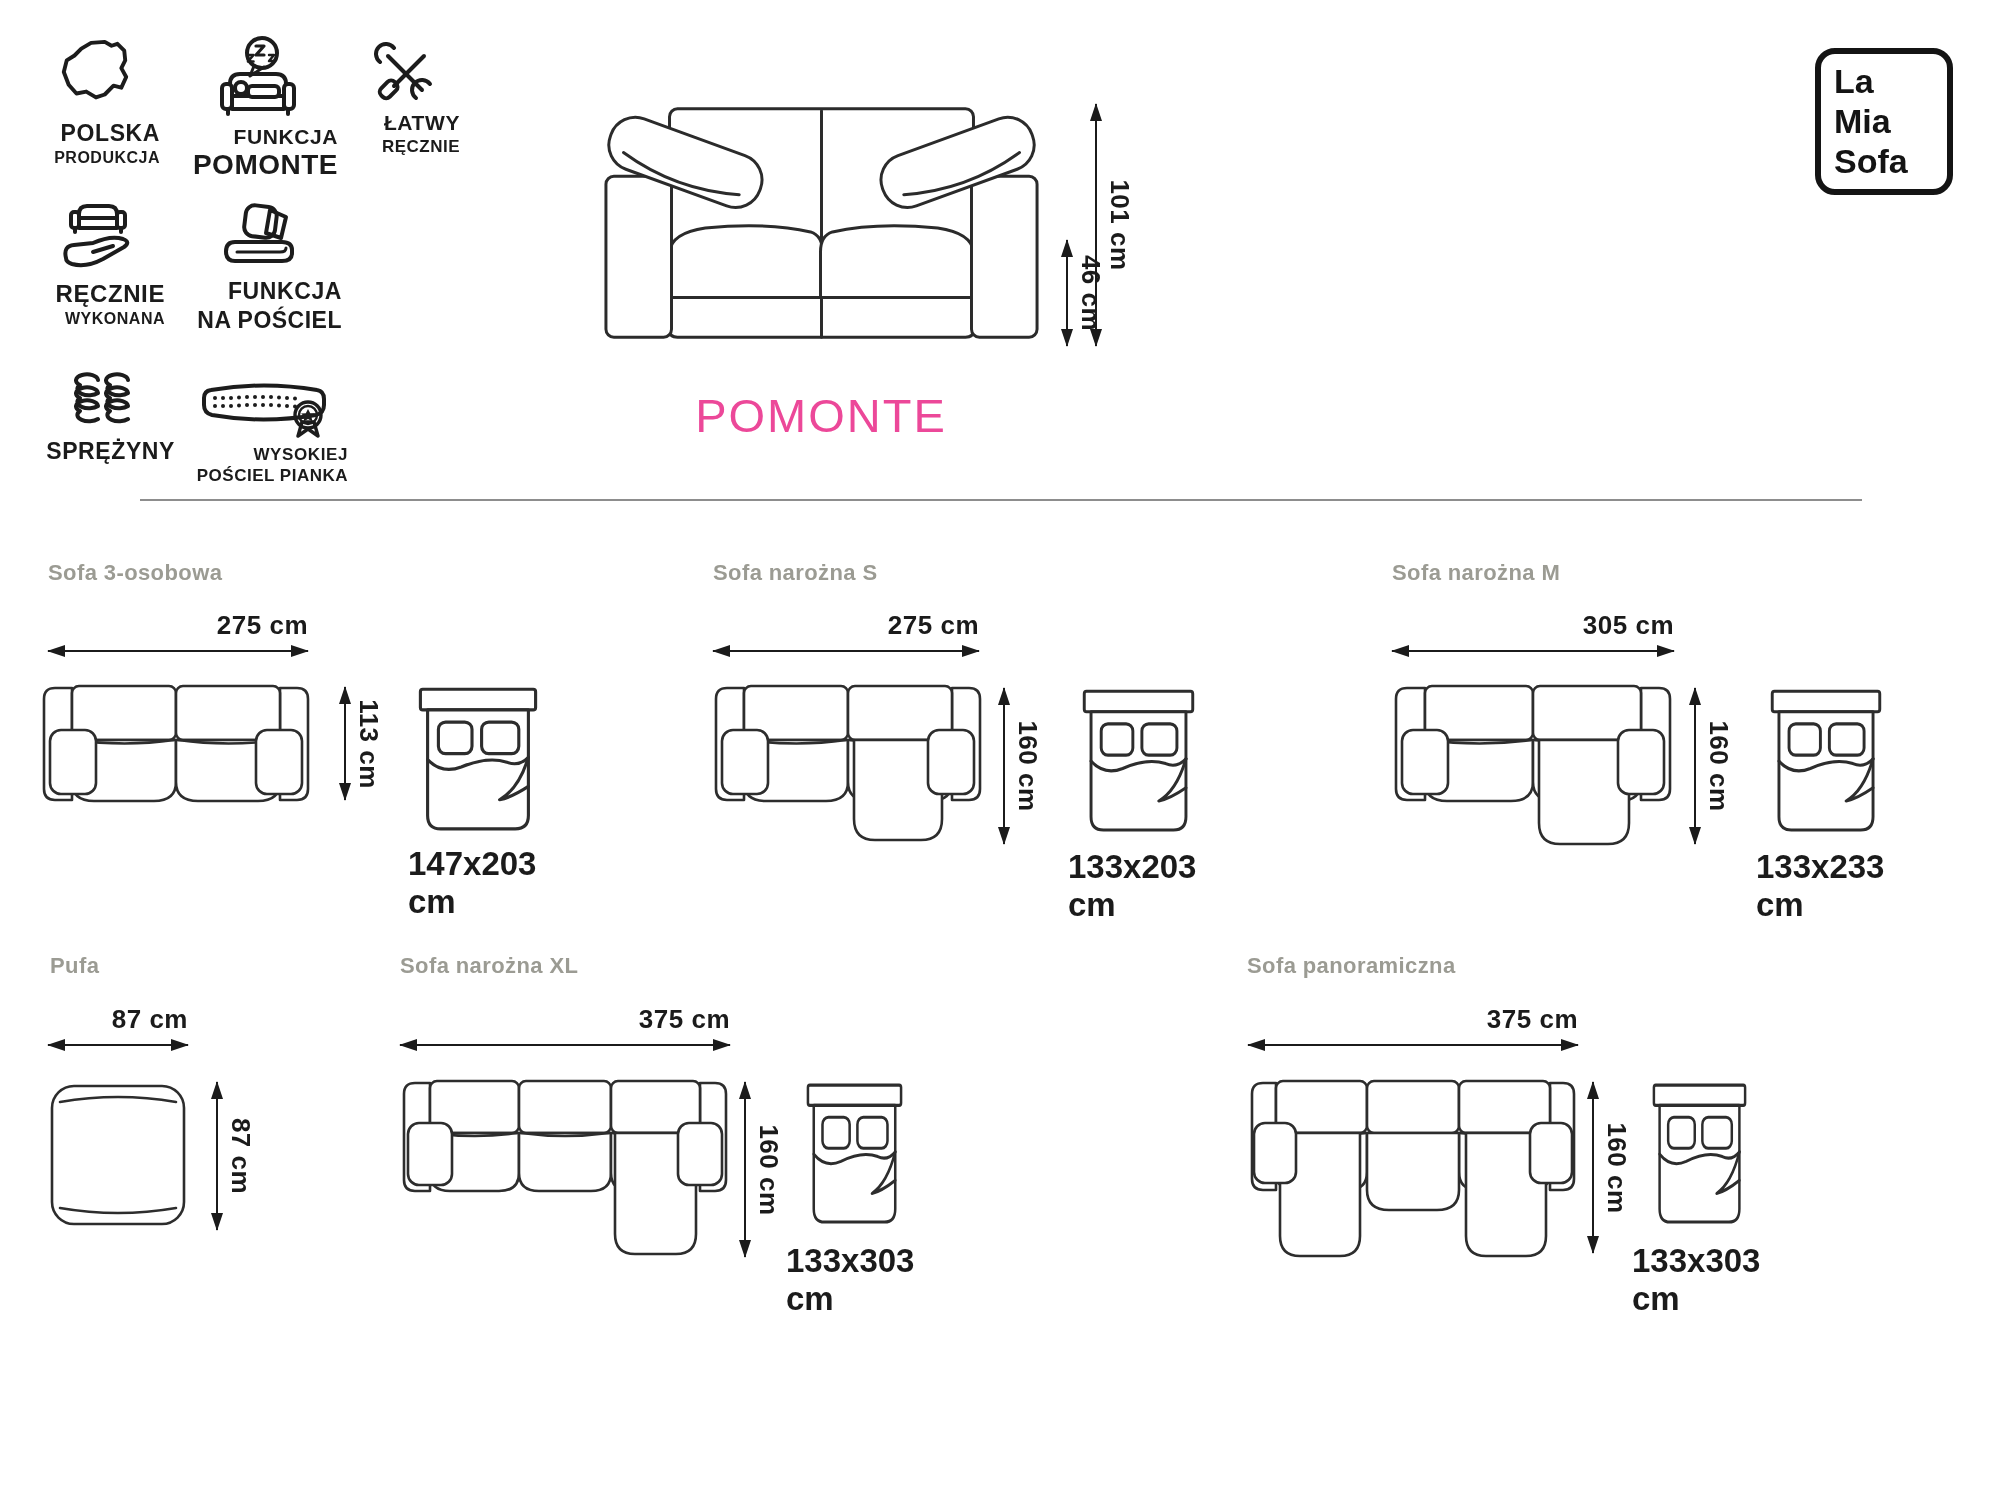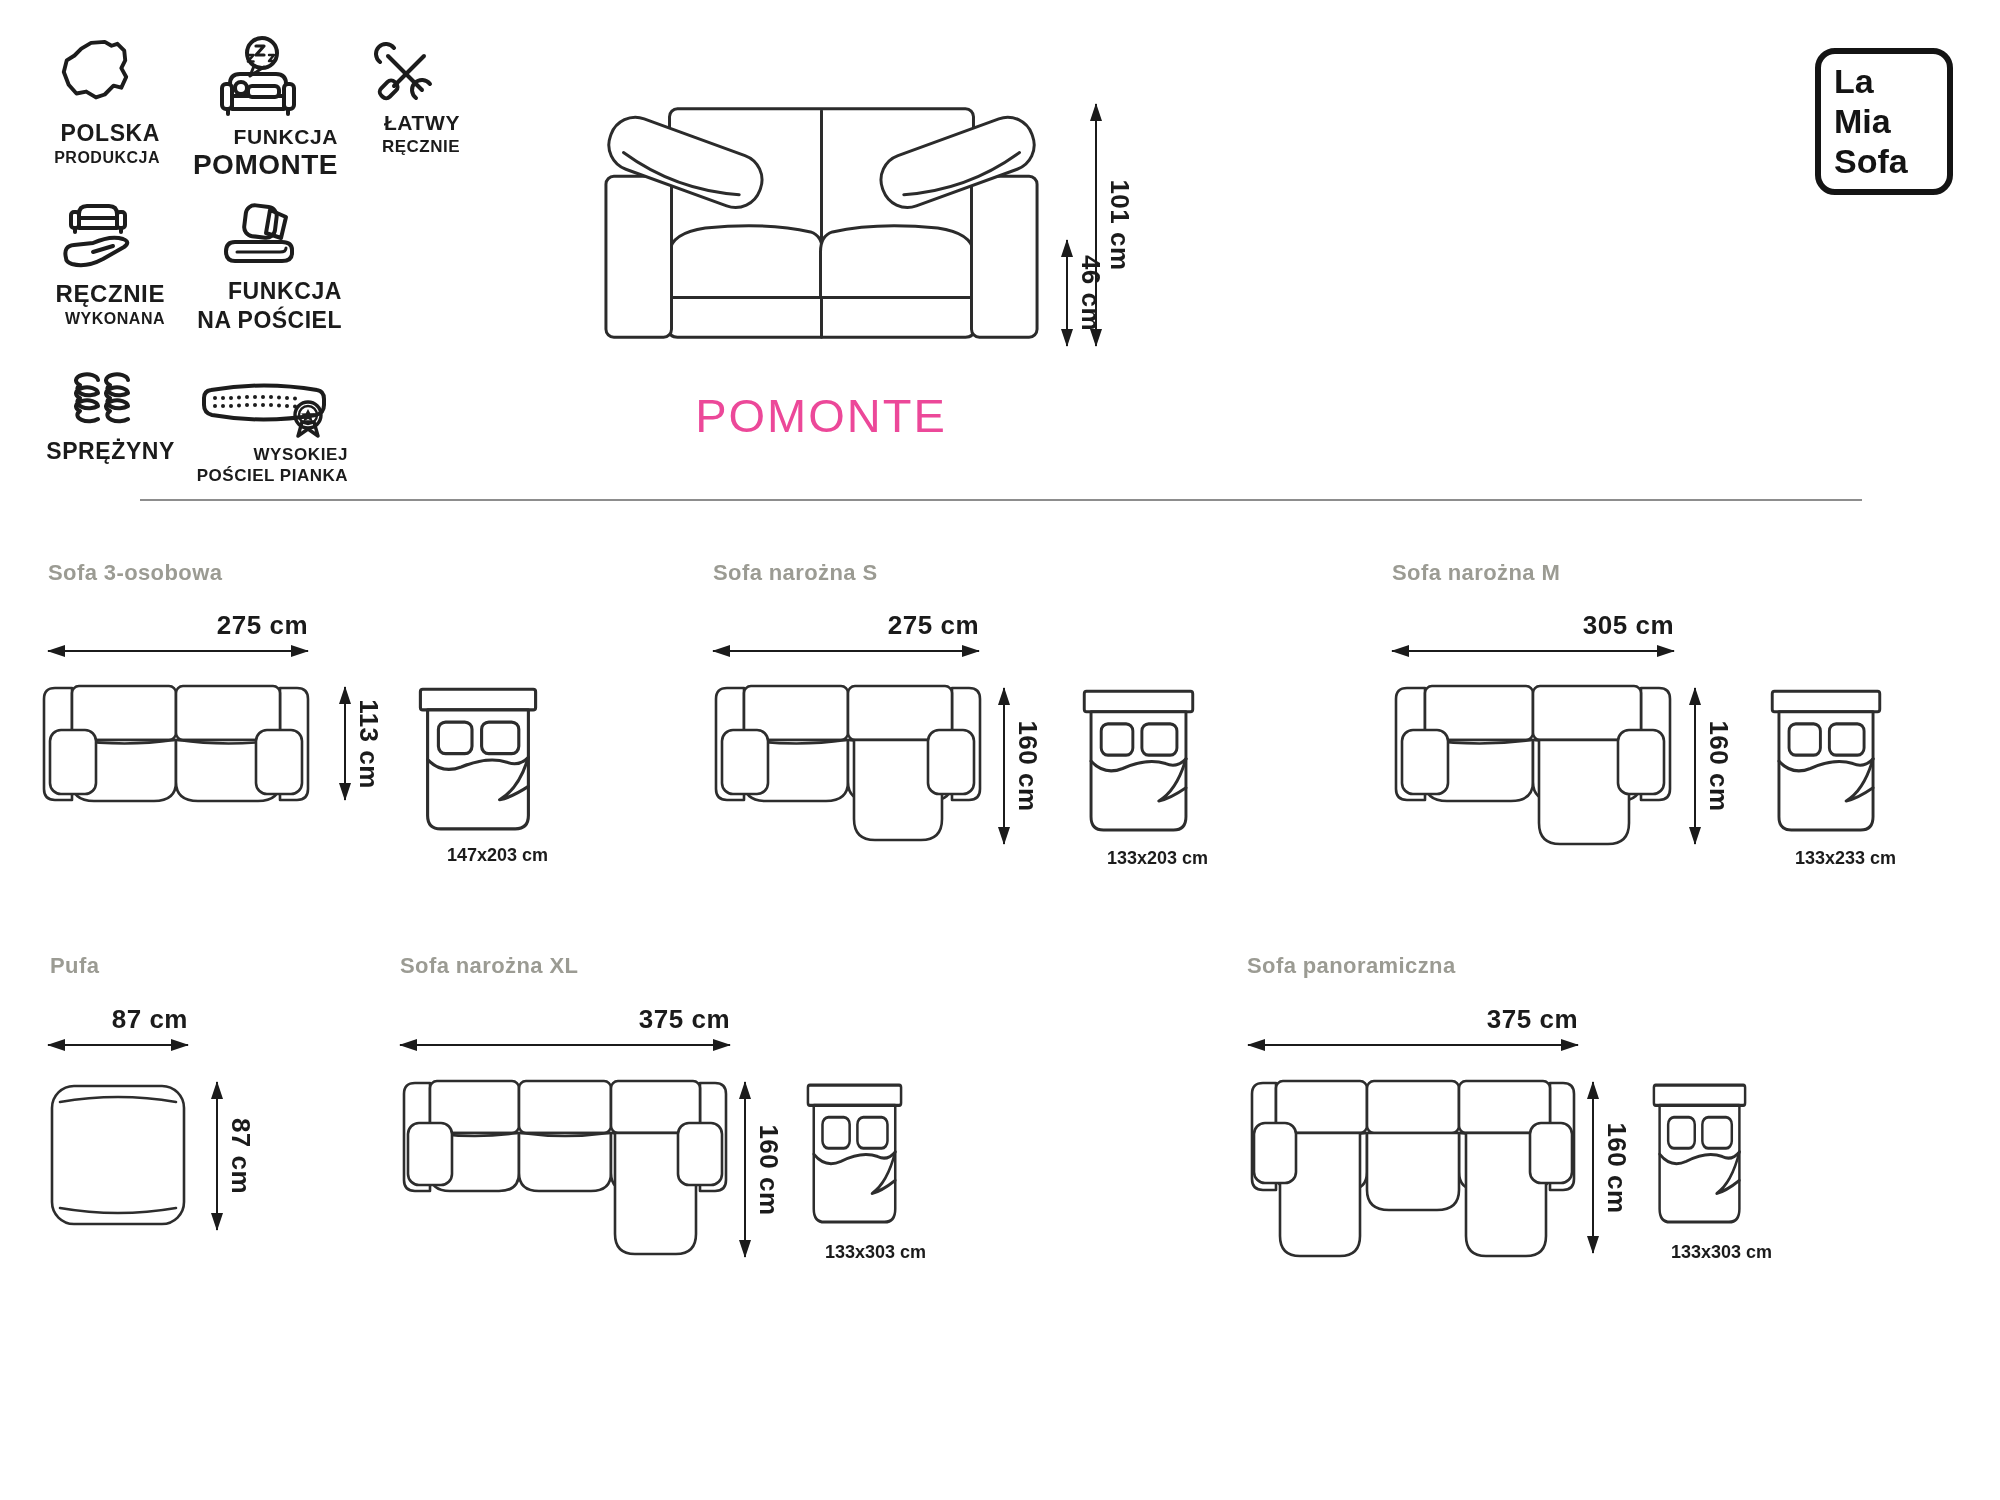--- a/index.html
+++ b/index.html
@@ -19,21 +19,21 @@
   .f-pojemnik .flabel{font-size:23px}.f-pojemnik .fsub{font-size:23px;font-weight:800}
   .f-sprezyny .flabel{font-size:23px}
   .f-pianka .flabel{font-size:17px}.f-pianka .fsub{font-size:17px}
   
   .pomonte{position:absolute;text-align:center;font-size:47px;font-weight:400;letter-spacing:2px;color:#ec4899}
   .logo{position:absolute;width:138px;height:147px;border:6px solid #141414;border-radius:20px;
         box-sizing:border-box;padding:7px 0 0 13px;font-size:34px;font-weight:800;line-height:1.18;color:#141414}
   .divider{position:absolute;height:2px;background:#8d8d8d}
   
   .vtitle{position:absolute;font-size:22px;font-weight:600;color:#9b9b93;letter-spacing:.4px}
-  .bedlbl{position:absolute;text-align:right;font-size:18px;font-weight:600;color:#1b1b1b}
+  .bedlbl{position:absolute;text-align:left;font-size:33px;font-weight:600;color:#1b1b1b}
   
   .dimh{position:absolute;height:44px}
   .dimh .lbl{position:absolute;left:0;right:0;top:0;text-align:right;font-size:26px;font-weight:600;letter-spacing:.5px}
   .dimh .arr{position:absolute;left:0;right:0;bottom:2px;height:0;border-top:2.4px solid #1b1b1b}
   .dimh .arr::before{content:"";position:absolute;left:-1px;top:-7.3px;width:0;height:0;
       border-top:6px solid transparent;border-bottom:6px solid transparent;border-right:18px solid #1b1b1b}
   .dimh .arr::after{content:"";position:absolute;right:-1px;top:-7.3px;width:0;height:0;
       border-top:6px solid transparent;border-bottom:6px solid transparent;border-left:18px solid #1b1b1b}
   .dimv{position:absolute;width:44px}
   .dimv .arr{position:absolute;top:0;bottom:0;left:0;width:0;border-left:2.4px solid #1b1b1b}

